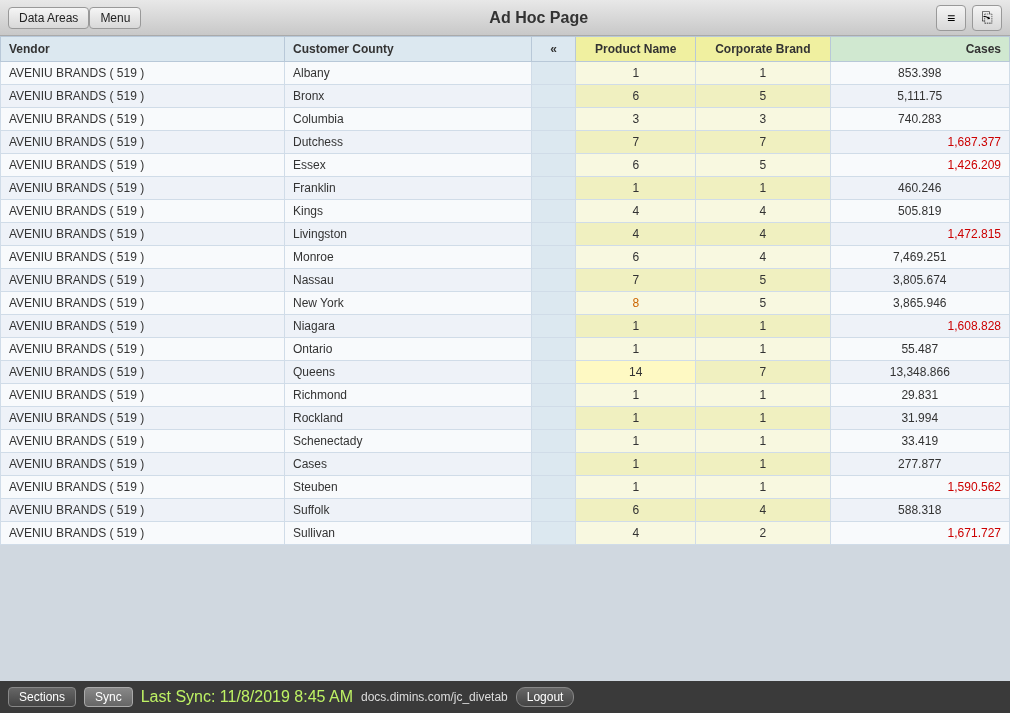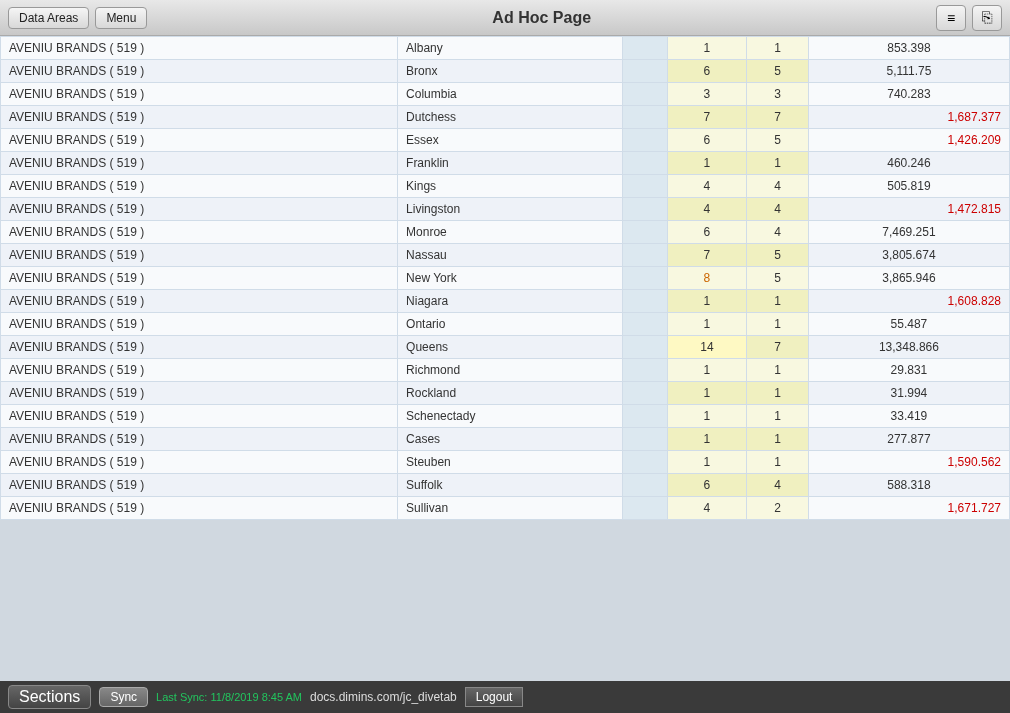--- a/index.html
+++ b/index.html
@@ -8,21 +8,21 @@
     
     .header {
       background: linear-gradient(to bottom, #e8e8e8, #c8c8c8);
       border-bottom: 1px solid #aaa;
       display: flex;
       align-items: center;
       padding: 4px 8px;
       height: 36px;
       flex-shrink: 0;
     }
-    .header-left { display: flex; gap: 6px; }
+    .header-left { display: flex; gap: 0; }
     .header-btn {
       background: linear-gradient(to bottom, #f5f5f5, #d8d8d8);
       border: 1px solid #999;
       border-radius: 4px;
       padding: 3px 10px;
       font-size: 12px;
       cursor: pointer;
       color: #222;
     }
     .header-title {
@@ -115,54 +115,54 @@
       padding: 0 8px;
       height: 32px;
       flex-shrink: 0;
       gap: 8px;
     }
     .footer-btn {
       background: linear-gradient(to bottom, #666, #444);
       border: 1px solid #888;
       border-radius: 4px;
       color: #fff;
-      font-size: 16px;
+      font-size: 12px;
       padding: 2px 10px;
       cursor: pointer;
     }
     .footer-sync-btn {
       background: linear-gradient(to bottom, #888, #666);
       border: 1px solid #aaa;
       border-radius: 4px;
       color: #fff;
       font-size: 12px;
       padding: 2px 10px;
       cursor: pointer;
     }
     .footer-status {
-      font-size: 11px;
-      color: #22c55e;
+      font-size: 16px;
+      color: #bef264;
     }
     .footer-rows {
       flex: 1;
       text-align: center;
       font-size: 12px;
       color: #ddd;
     }
     .footer-right {
       font-size: 12px;
       color: #ddd;
       display: flex;
       align-items: center;
       gap: 8px;
     }
     .footer-logout-btn {
       background: linear-gradient(to bottom, #666, #444);
       border: 1px solid #888;
-      border-radius: 0;
+      border-radius: 9px;
       color: #fff;
       font-size: 12px;
       padding: 2px 10px;
       cursor: pointer;
     }
 
     .overflow-wrapper {
       overflow-y: scroll;
       height: calc(713px - 36px - 32px);
       padding-right: 0;
@@ -182,20 +182,28 @@
   <div class="header-title">Ad Hoc Page</div>
   <div class="header-right">
     <div class="icon-btn">≡</div>
     <div class="icon-btn">⎘</div>
   </div>
 </div>
 
 <div class="overflow-wrapper">
   <table>
     <thead>
+      <tr>
+        <th class="vendor-col">Vendor</th>
+        <th class="county-col">Customer County</th>
+        <th class="arrow-col">«</th>
+        <th class="yellow-col product-col">Product Name</th>
+        <th class="yellow-col corporate-col">Corporate Brand</th>
+        <th class="cases-col">Cases</th>
+      </tr>
     </thead>
     <tbody id="table-body">
     <tr>
           <td class="vendor-cell">AVENIU BRANDS  ( 519 )</td>
           <td class="county-cell">Albany</td>
           <td style="background: rgb(220, 232, 240);"></td>
           <td class="num-cell" style="background: rgb(248, 248, 224);">1</td>
           <td class="num-cell" style="background: rgb(248, 248, 224);">1</td>
           <td class="cases-cell black">853.398</td>
         </tr>

